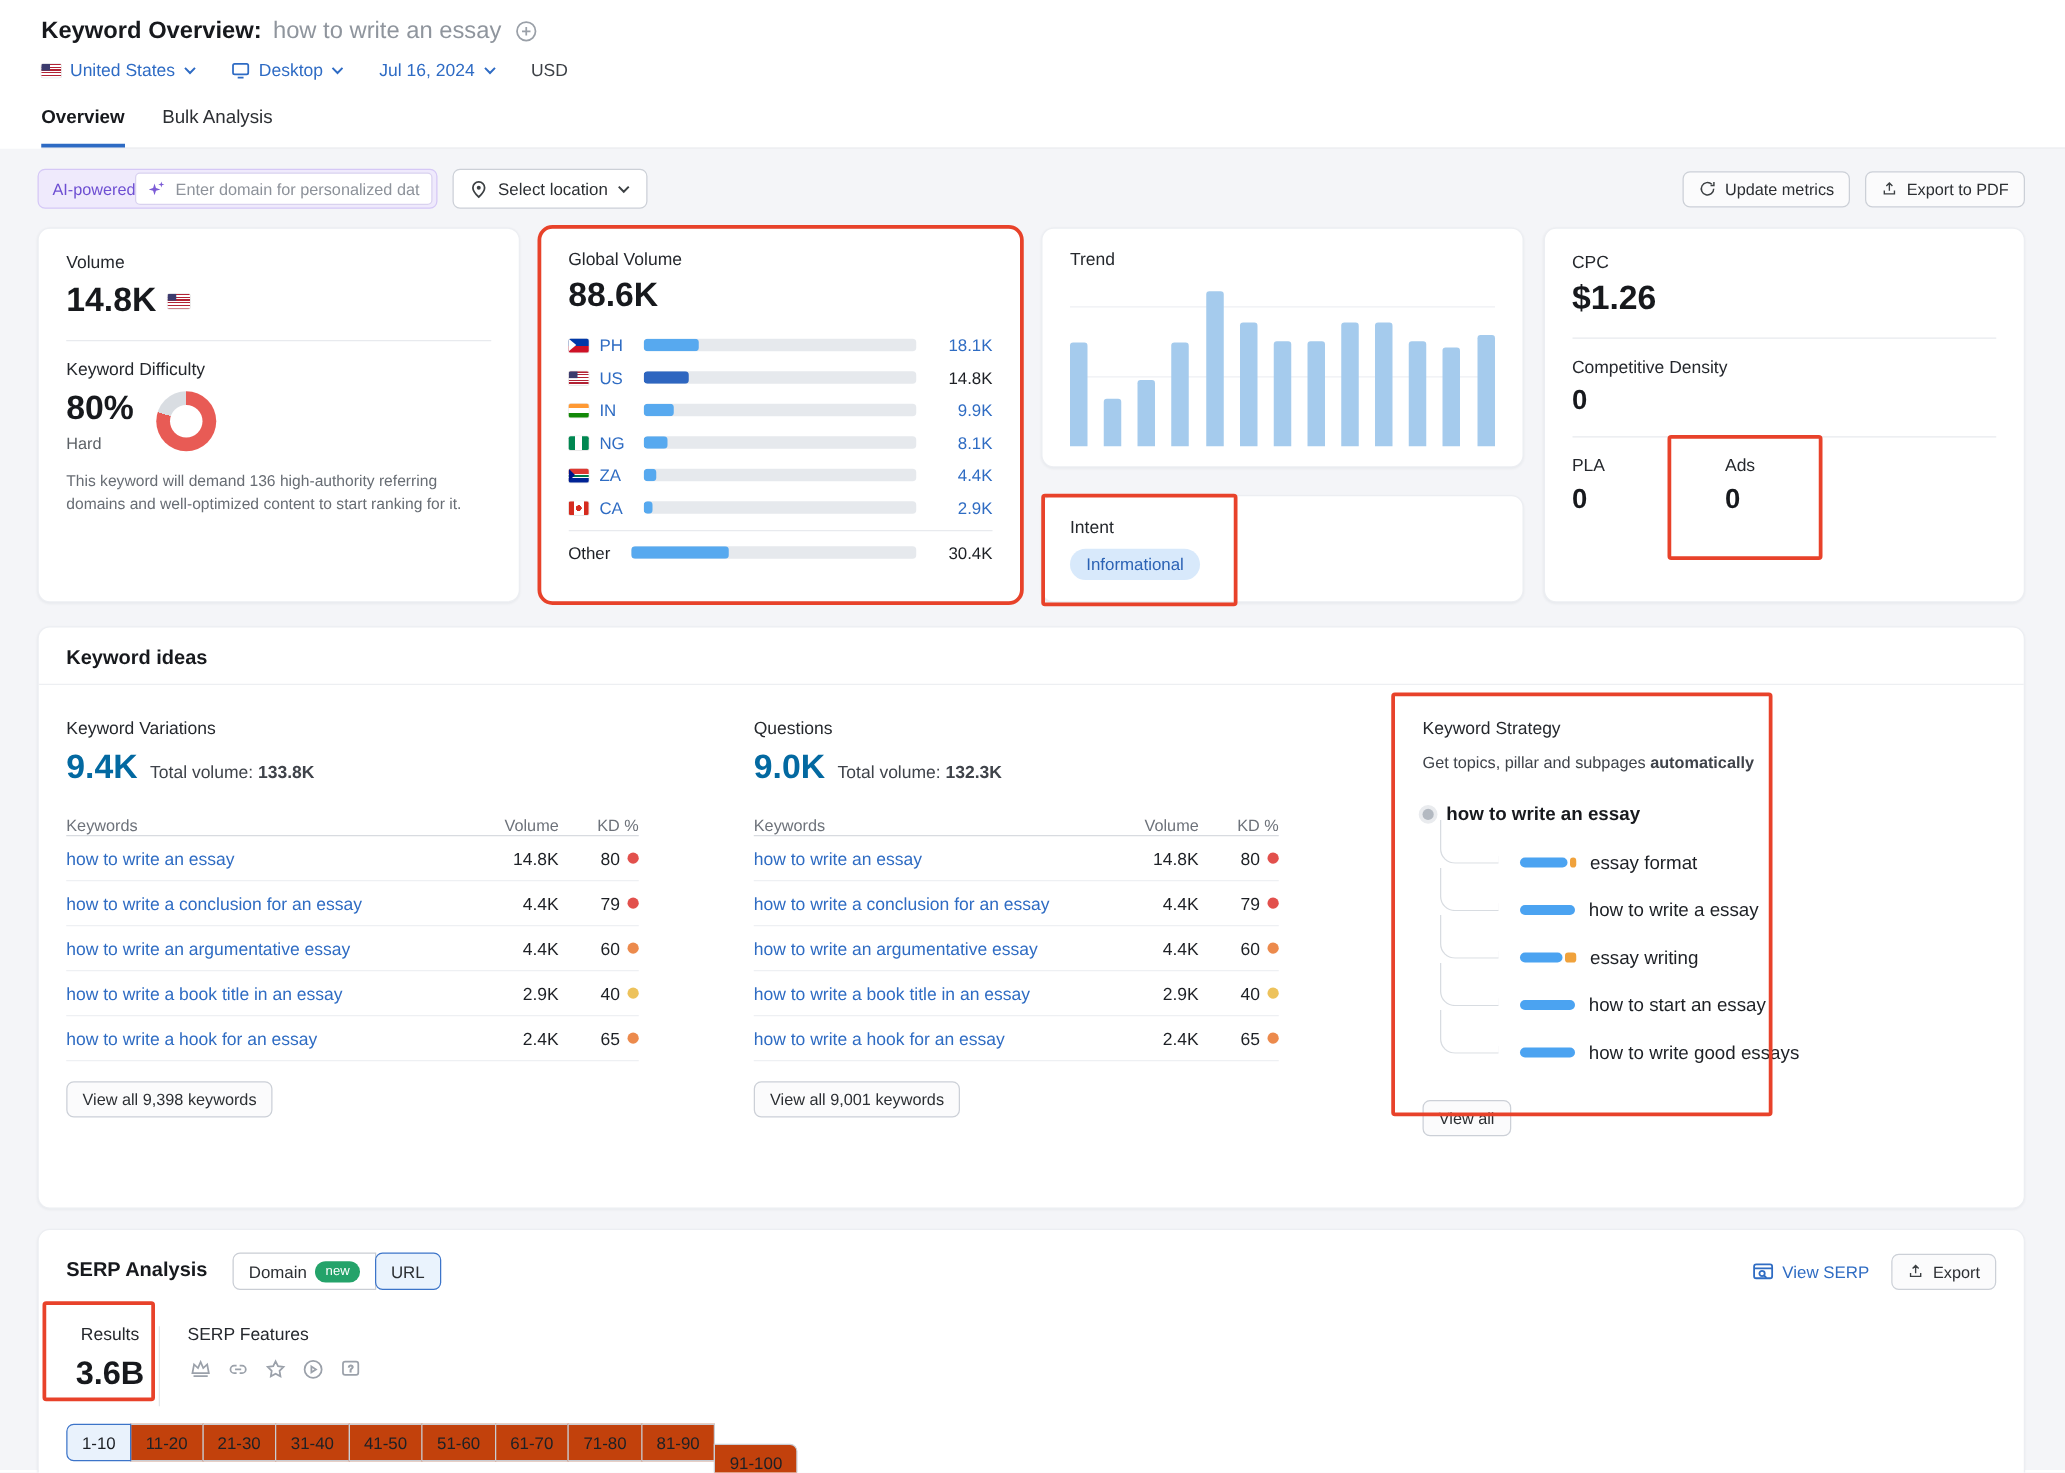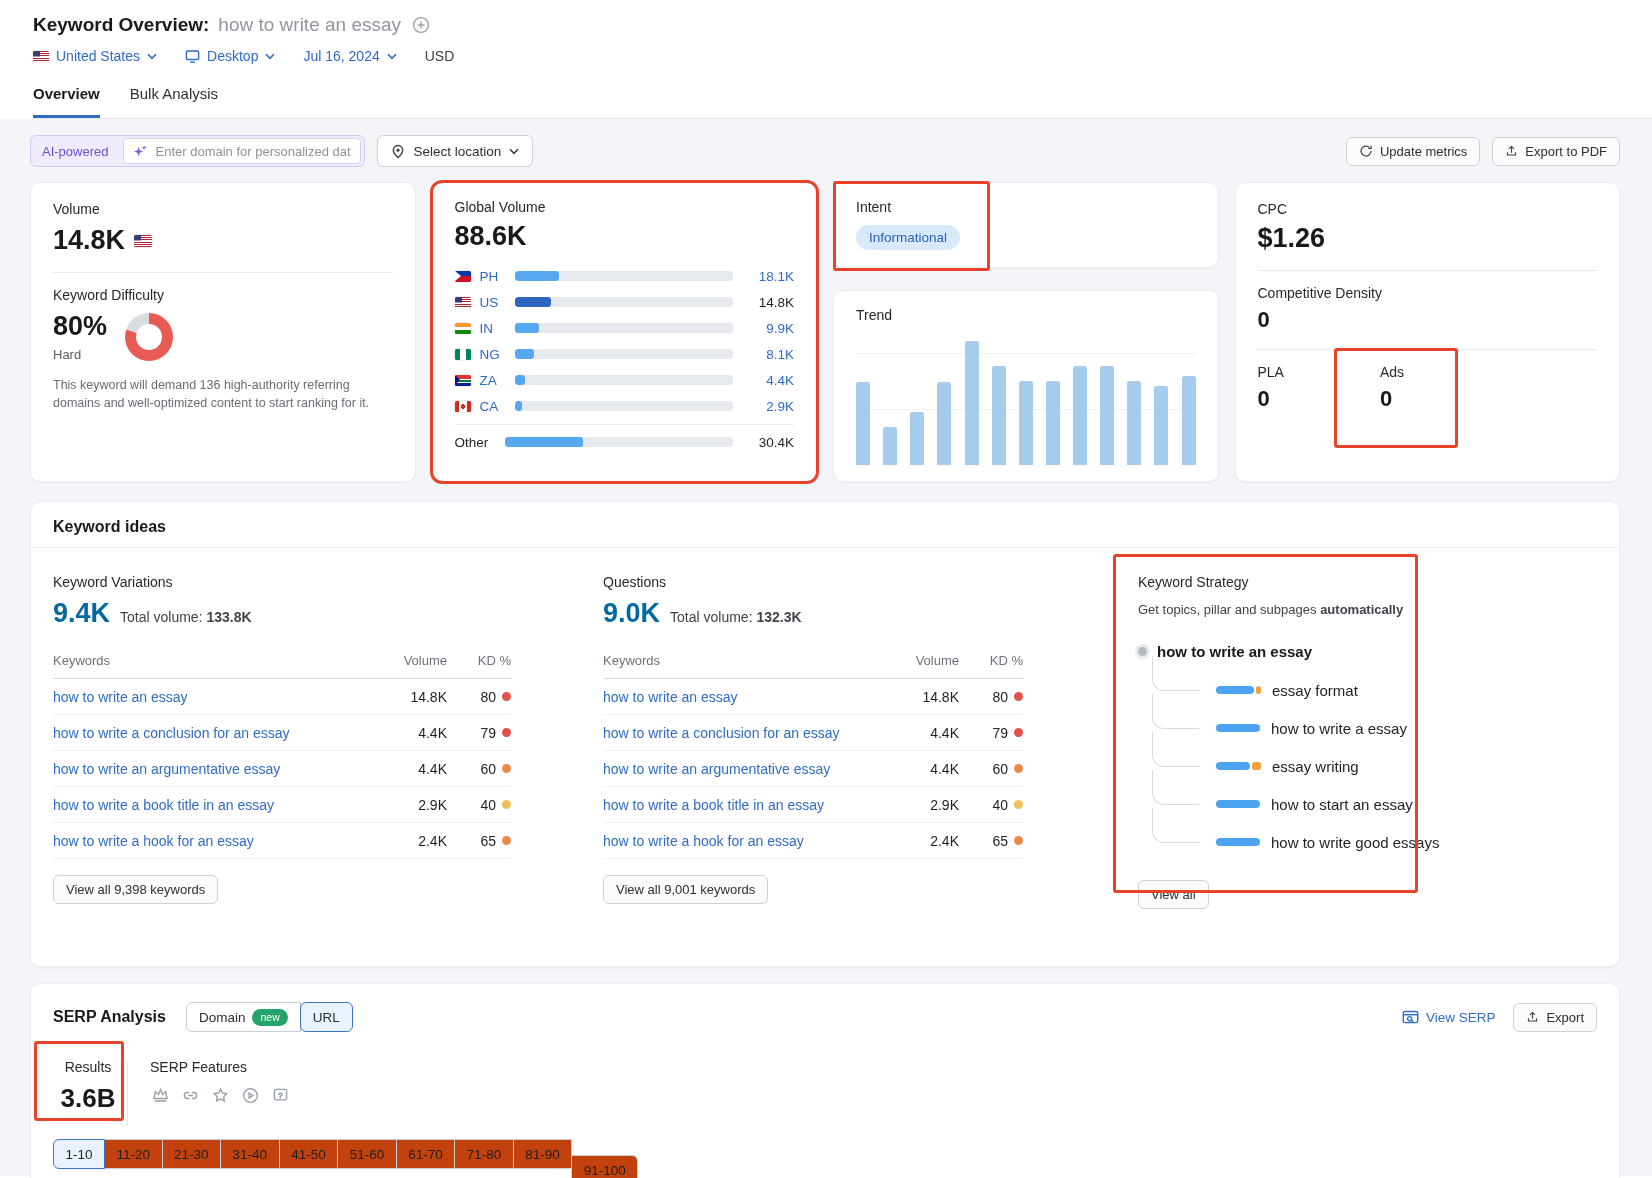--- a/index.html
+++ b/index.html
@@ -18,21 +18,21 @@
   .plus-icon{ display:inline-flex; margin-left:2px; }
   .filters-row{ display:flex; align-items:center; gap:28px; margin-top:12px; font-size:14px; }
   .filter{ display:flex; align-items:center; gap:7px; color:var(--blue); cursor:pointer; }
   .currency{ color:#3c4046; }
   .tabs{ display:flex; gap:30px; margin-top:21px; padding-left:0; border-bottom:1px solid #e6e8ec; }
   .tab{ font-size:15px; color:#2c2f33; padding-bottom:13px; cursor:pointer; }
   .tab.active{ color:#17191d; font-weight:bold; border-bottom:3px solid var(--blue); }
   
   .main{ background:#f4f5f8; padding:16px 32px 0 30px; height:1057px; }
   .toolbar{ width:1590px; display:flex; align-items:center; }
-  .ai-wrap{ display:flex; align-items:center; gap:15px; height:32px; background:#efeafc; border:1px solid #d5c8f6; border-radius:6px; padding:0 3px 0 11px; }
+  .ai-wrap{ display:flex; align-items:center; gap:0; height:32px; background:#efeafc; border:1px solid #d5c8f6; border-radius:6px; padding:0 3px 0 11px; }
   .ai-badge{ color:#6e4fd2; font-size:13px; }
   .ai-inner{ display:flex; align-items:center; gap:7px; background:#fff; border:1px solid #d9d2ef; border-radius:4px; height:26px; padding:0 9px; }
   .ai-inner input{ border:none; outline:none; width:196px; font-size:13px; color:#333; background:transparent; }
   .ai-inner input::placeholder{ color:#8d929a; }
   .loc-select{ display:flex; align-items:center; gap:8px; margin-left:12px; height:32px; padding:0 13px; background:#fff; border:1px solid #ccd0d7; border-radius:6px; font-size:13.5px; color:#2c2f33; cursor:pointer; }
   .toolbar .spacer, .serp-head .spacer{ flex:1; }
   .btn{ display:inline-flex; align-items:center; gap:7px; height:29px; padding:0 12px; background:#fbfbfc; border:1px solid #ccd0d7; border-radius:6px; font-size:13px; color:#2c2f33; cursor:pointer; white-space:nowrap; }
   .btn + .btn{ margin-left:12px; }
   
   .cards-row{ width:1590px; display:grid; grid-template-columns:repeat(4,1fr); gap:16px; margin-top:15px; }
@@ -86,21 +86,21 @@
   .ki-card{ width:1590px; margin-top:19px; height:466px; }
   .ki-title-row{ padding:16px 22px 11px; border-bottom:1px solid #edeff2; font-size:16px; font-weight:bold; color:#17191d; }
   .ki-cols{ display:flex; padding:26px 22px 0; }
   .kc1{ width:458px; }
   .kc2{ width:420px; margin-left:92px; }
   .kc3{ flex:1; max-width:440px; margin-left:115px; position:relative; }
   .count-row{ display:flex; align-items:baseline; gap:10px; margin-top:8px; }
   .count{ font-size:27px; font-weight:bold; color:#0369a1; }
   .total{ font-size:14px; color:#3f434a; }
   .kwtable{ margin-top:24px; }
-  .thead{ display:flex; font-size:13px; color:#6d727a; padding-bottom:10px; border-bottom:1px solid #d8dbe0; }
+  .thead{ display:flex; font-size:13px; color:#6d727a; border-bottom:1px solid #d8dbe0; }
   .c-kw{ flex:1; text-align:left; }
   .c-vol{ width:62px; text-align:right; }
   .c-kd{ width:64px; text-align:right; display:inline-flex; justify-content:flex-end; align-items:center; }
   .trow{ display:flex; align-items:center; height:36px; border-bottom:1px solid #eef0f3; font-size:14px; }
   .trow .c-kw{ color:var(--link); }
   .trow .c-vol{ color:#1d2025; }
   .trow .c-kd{ color:#1d2025; }
   .dot{ width:9px; height:9px; border-radius:50%; margin-left:6px; display:inline-block; }
   .viewall{ margin-top:16px; }
   .strat-sub{ margin-top:12px; font-size:13px; color:#3f434a; }
@@ -313,25 +313,20 @@
             <span class="gv-other">Other</span>
             <span class="gv-bar">
               <span class="gv-fill" style="width:34.3%"></span>
             </span>
             <span class="gv-val dark">30.4K</span>
           </div>
         </div>
     </div>
 
     <div class="col3">
-      <div class="card intent-card">
-        <div class="anno anno-intent"></div>
-        <div class="metric-label">Intent</div>
-        <span class="pill">Informational</span>
-      </div>
       <div class="card trend-card">
         <div class="metric-label">Trend</div>
         <div class="chart">
           <div class="gridline" style="top:16px"></div>
           <div class="gridline" style="top:72px"></div>
           <div class="bars" id="trend-bars">
               <div class="tbar" style="height: 83px;"></div>
               <div class="tbar" style="height: 38px;"></div>
               <div class="tbar" style="height: 53px;"></div>
               <div class="tbar" style="height: 83px;"></div>
@@ -339,20 +334,25 @@
               <div class="tbar" style="height: 99px;"></div>
               <div class="tbar" style="height: 84px;"></div>
               <div class="tbar" style="height: 84px;"></div>
               <div class="tbar" style="height: 99px;"></div>
               <div class="tbar" style="height: 99px;"></div>
               <div class="tbar" style="height: 84px;"></div>
               <div class="tbar" style="height: 79px;"></div>
               <div class="tbar" style="height: 89px;"></div>
             </div>
         </div>
+      </div>
+      <div class="card intent-card">
+        <div class="anno anno-intent"></div>
+        <div class="metric-label">Intent</div>
+        <span class="pill">Informational</span>
       </div>
     </div>
 
     <div class="card r1 cpc-card">
       <div class="metric-label">CPC</div>
       <div class="big-val">$1.26</div>
       <div class="divider"></div>
       <div class="metric-label">Competitive Density</div>
       <div class="mid-val">0</div>
       <div class="divider"></div>

